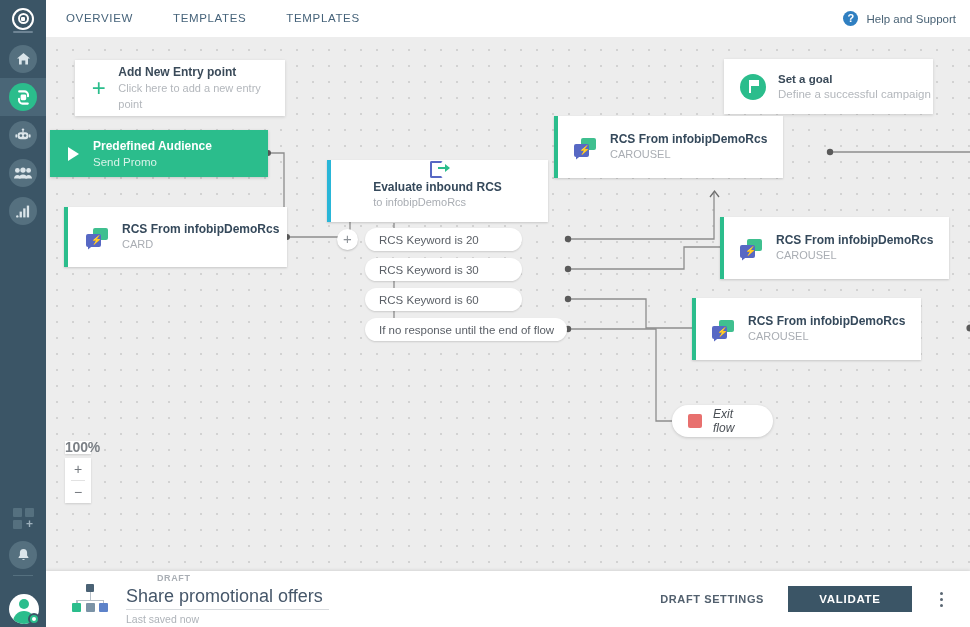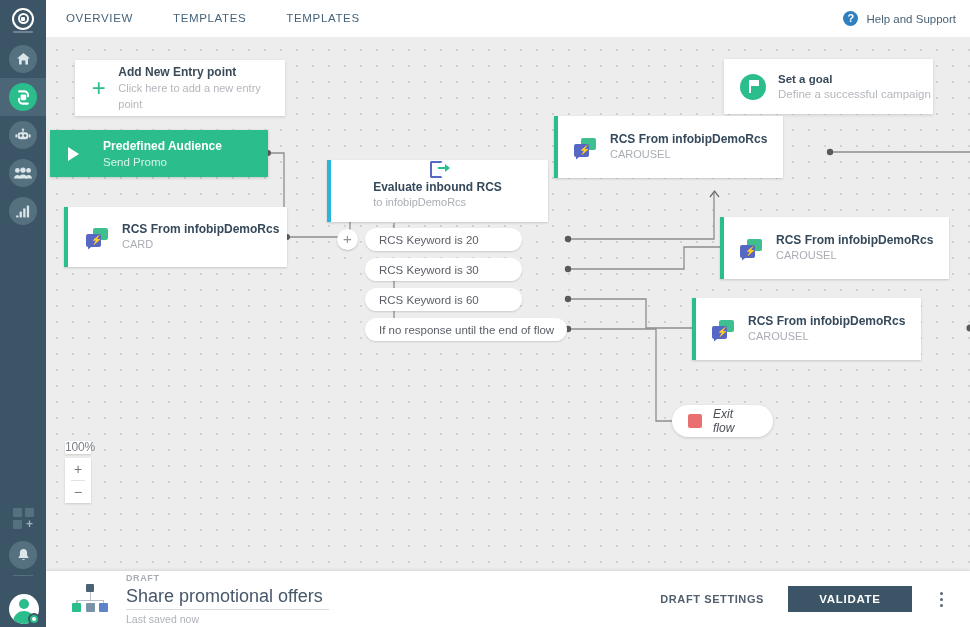--- a/index.html
+++ b/index.html
@@ -238,21 +238,21 @@
     box-shadow: 0 1px 3px rgba(0,0,0,.16);
     display:flex; align-items:center; cursor:pointer;
   }
   .exit-sq{ width:14px;height:14px;background:#e8706e;border-radius:2px;margin-left:16px;margin-right:11px;flex:none; }
   .exit-pill span{ font-size:12px; color:#4a4f55; padding-right:18px;font-style:italic; }
 
   
   .zoomw { position:absolute; left:19px; bottom:68px; width:26px; z-index: 8; }
   .zoom-lvl {
     width:26px; height:13px; background:#fff; box-shadow:0 1px 2px rgba(0,0,0,.14);
-    font-size:12px; color:#7b8086; text-align:left; line-height:13px; font-weight:400;
+    font-size:14px; color:#7b8086; text-align:left; line-height:13px; font-weight:700;
     letter-spacing:-.2px;
   }
   .zoom-box {
     width:26px; background:#fff; box-shadow:0 1px 2px rgba(0,0,0,.14); margin-top:4px;
   }
   .zoom-b { height:22px; line-height:22px; text-align:center; color:#73787e; font-size:14px; cursor:pointer; }
   .zoom-div{ height:1px; background:#e2e2e2; margin:0 6px; }
 
   
   .bottombar {
@@ -264,21 +264,21 @@
   .flow-ico .top{ position:absolute; left:16px; top:0; width:8px;height:8px;background:#4a6275;border-radius:1px;}
   .flow-ico .vline{ position:absolute; left:19.5px; top:8px; width:1.5px; height:8px; background:#b6bfc7;}
   .flow-ico .hline{ position:absolute; left:6px; top:15.5px; width:28px; height:1.5px; background:#b6bfc7;}
   .flow-ico .s1{ position:absolute; left:2px; top:19px; width:9px;height:9px;background:#2bbd8c;border-radius:1px;}
   .flow-ico .s2{ position:absolute; left:15.5px; top:19px; width:9px;height:9px;background:#7b93a6;border-radius:1px;}
   .flow-ico .s3{ position:absolute; left:29px; top:19px; width:9px;height:9px;background:#5d82c9;border-radius:1px;}
   .flow-ico .v1{ position:absolute; left:6px; top:15.5px; width:1.5px;height:4px;background:#b6bfc7;}
   .flow-ico .v3{ position:absolute; left:32.5px; top:15.5px; width:1.5px;height:4px;background:#b6bfc7;}
 
   .flow-meta{ margin-left:16px; }
-  .flow-draft{ font-size:9px; letter-spacing:.6px; color:#a9aeb4; font-weight:700; line-height:12px; }
+  .flow-draft{ font-size:9px; letter-spacing:.6px; color:#a9aeb4; font-weight:700; line-height:12px;margin-left:31px; }
   .flow-name{
     font-size:18px; color:#46576a; line-height:24px; font-weight:400;
     border-bottom:1px solid #d8dbde; display:inline-block; padding-bottom:1px; padding-right:6px;
     cursor:text;
   }
   .flow-saved{ font-size:10.5px; color:#aeb3b9; line-height:16px; margin-top:1px;}
 
   .bottom-right{ margin-left:auto; display:flex; align-items:center; padding-right:14px; gap:0; }
   .flow-settings{
     font-size:11px; letter-spacing:.6px; color:#52606e; font-weight:700; cursor:pointer;
@@ -466,21 +466,21 @@
     </div>
 
     <div class="goal-card" style="left:678px; top:22px; width:209px; height:55px;">
       <div class="goal-ico"></div>
       <div>
         <div class="goal-t1">Set a goal</div>
         <div class="goal-t2">Define a successful campaign</div>
       </div>
     </div>
 
-    <div class="audience" style="left:4px; top:93px; width:218px; height:47px;gap:10px;">
+    <div class="audience" style="left:4px; top:93px; width:218px; height:47px;">
       <div class="play"></div>
       <div>
         <div class="at1">Predefined Audience</div>
         <div class="at2">Send Promo</div>
       </div>
     </div>
 
     <div class="node" style="left:18px; top:170px; width:223px; height:60px;">
       <div class="accent" style="background:#2bbd8c;"></div>
       <div class="rcs-ico" style="margin-left:22px;margin-right:14px;">

